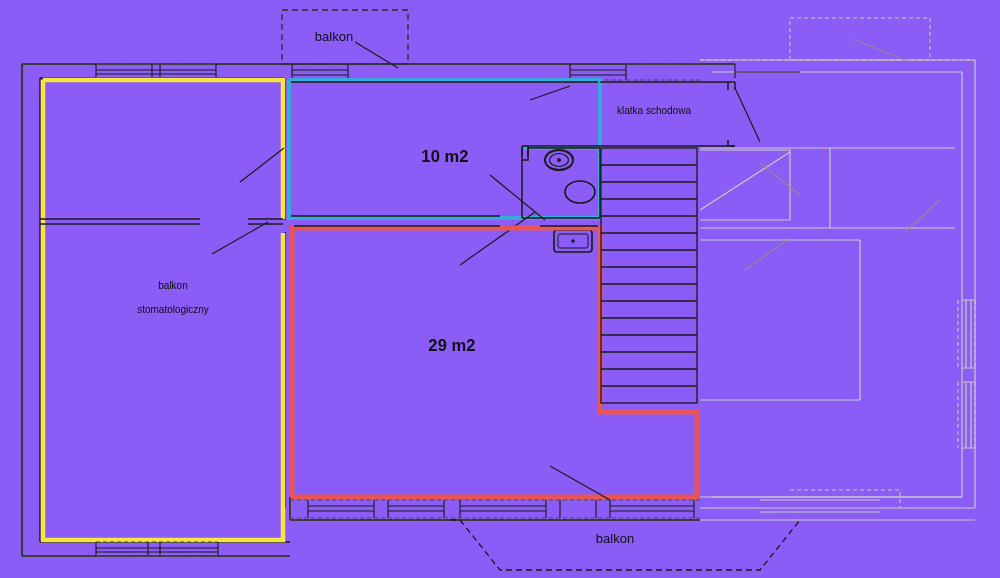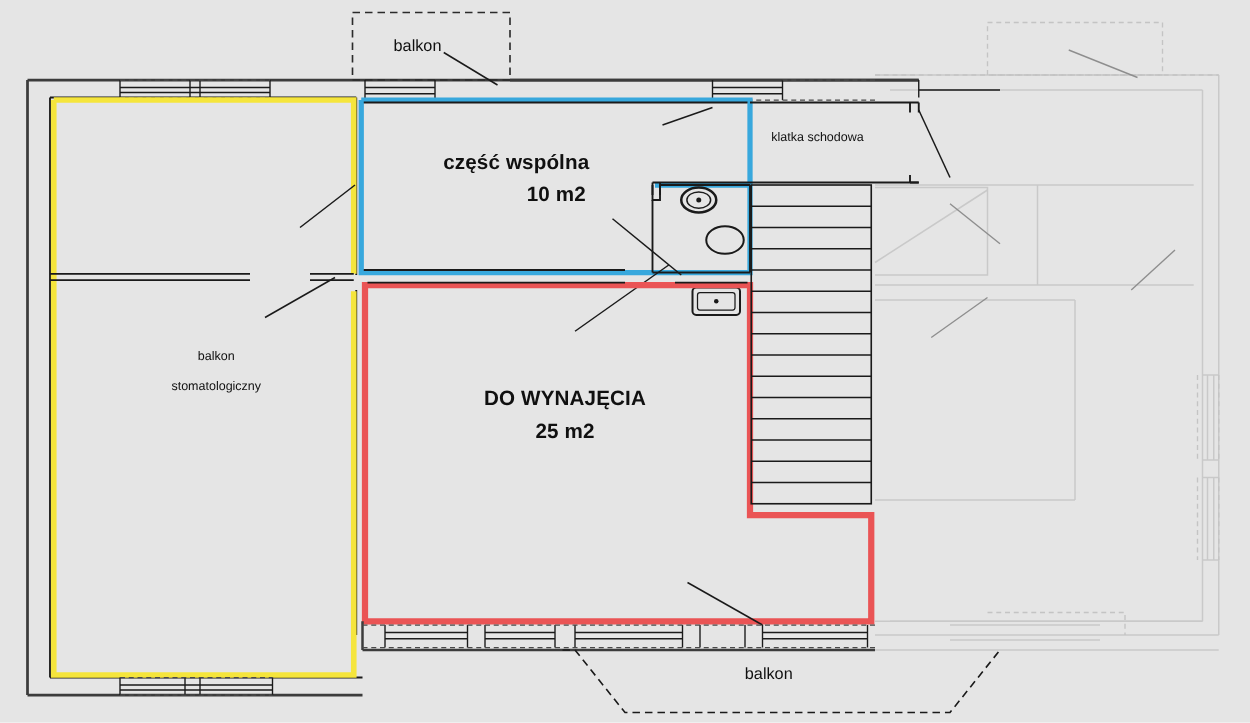--- a/index.html
+++ b/index.html
@@ -12,21 +12,21 @@
     width: 1000px;
     height: 578px;
     font-family: "Liberation Sans", sans-serif;
     overflow: hidden;
     position: relative;
   }
   #plan-root {
     position: relative;
     width: 1000px;
     height: 578px;
-    background: #e5e5e5;
+    background: #8b5cf6;
   }
   #plan-svg {
     position: absolute;
     left: 0;
     top: 0;
     width: 1000px;
     height: 578px;
   }
   .lbl {
     position: absolute;
@@ -281,26 +281,24 @@
     <g stroke="#c9c9c9" stroke-width="1.2" fill="none">
       <path d="M700 497 L962 497"></path>
       <path d="M700 520 L975 520"></path>
       <path d="M760 500 L880 500 M760 512 L880 512"></path>
     </g>
 
   </svg>
 
   <div class="lbl lbl-small" style="left:334px; top:29px;">balkon</div>
 
-  <div class="lbl lbl-bold" style="left:413px; top:120px;">część wspólna</div>
   <div class="lbl lbl-bold" style="left:413px; top:146px;margin-left:32px;">10 m2</div>
 
   <div class="lbl lbl-reg" style="left:654px; top:105px;">klatka schodowa</div>
 
   <div class="lbl lbl-reg" style="left:173px; top:280px;">balkon</div>
   <div class="lbl lbl-reg" style="left:173px; top:304px;">stomatologiczny</div>
 
-  <div class="lbl lbl-bold" style="left:452px; top:309px;">DO WYNAJĘCIA</div>
-  <div class="lbl lbl-bold" style="left:452px; top:335px;">25 m2</div>
+  <div class="lbl lbl-bold" style="left:452px; top:335px;">29 m2</div>
 
   <div class="lbl lbl-small" style="left:615px; top:531px;">balkon</div>
 
 </div>
 
 </body></html>

